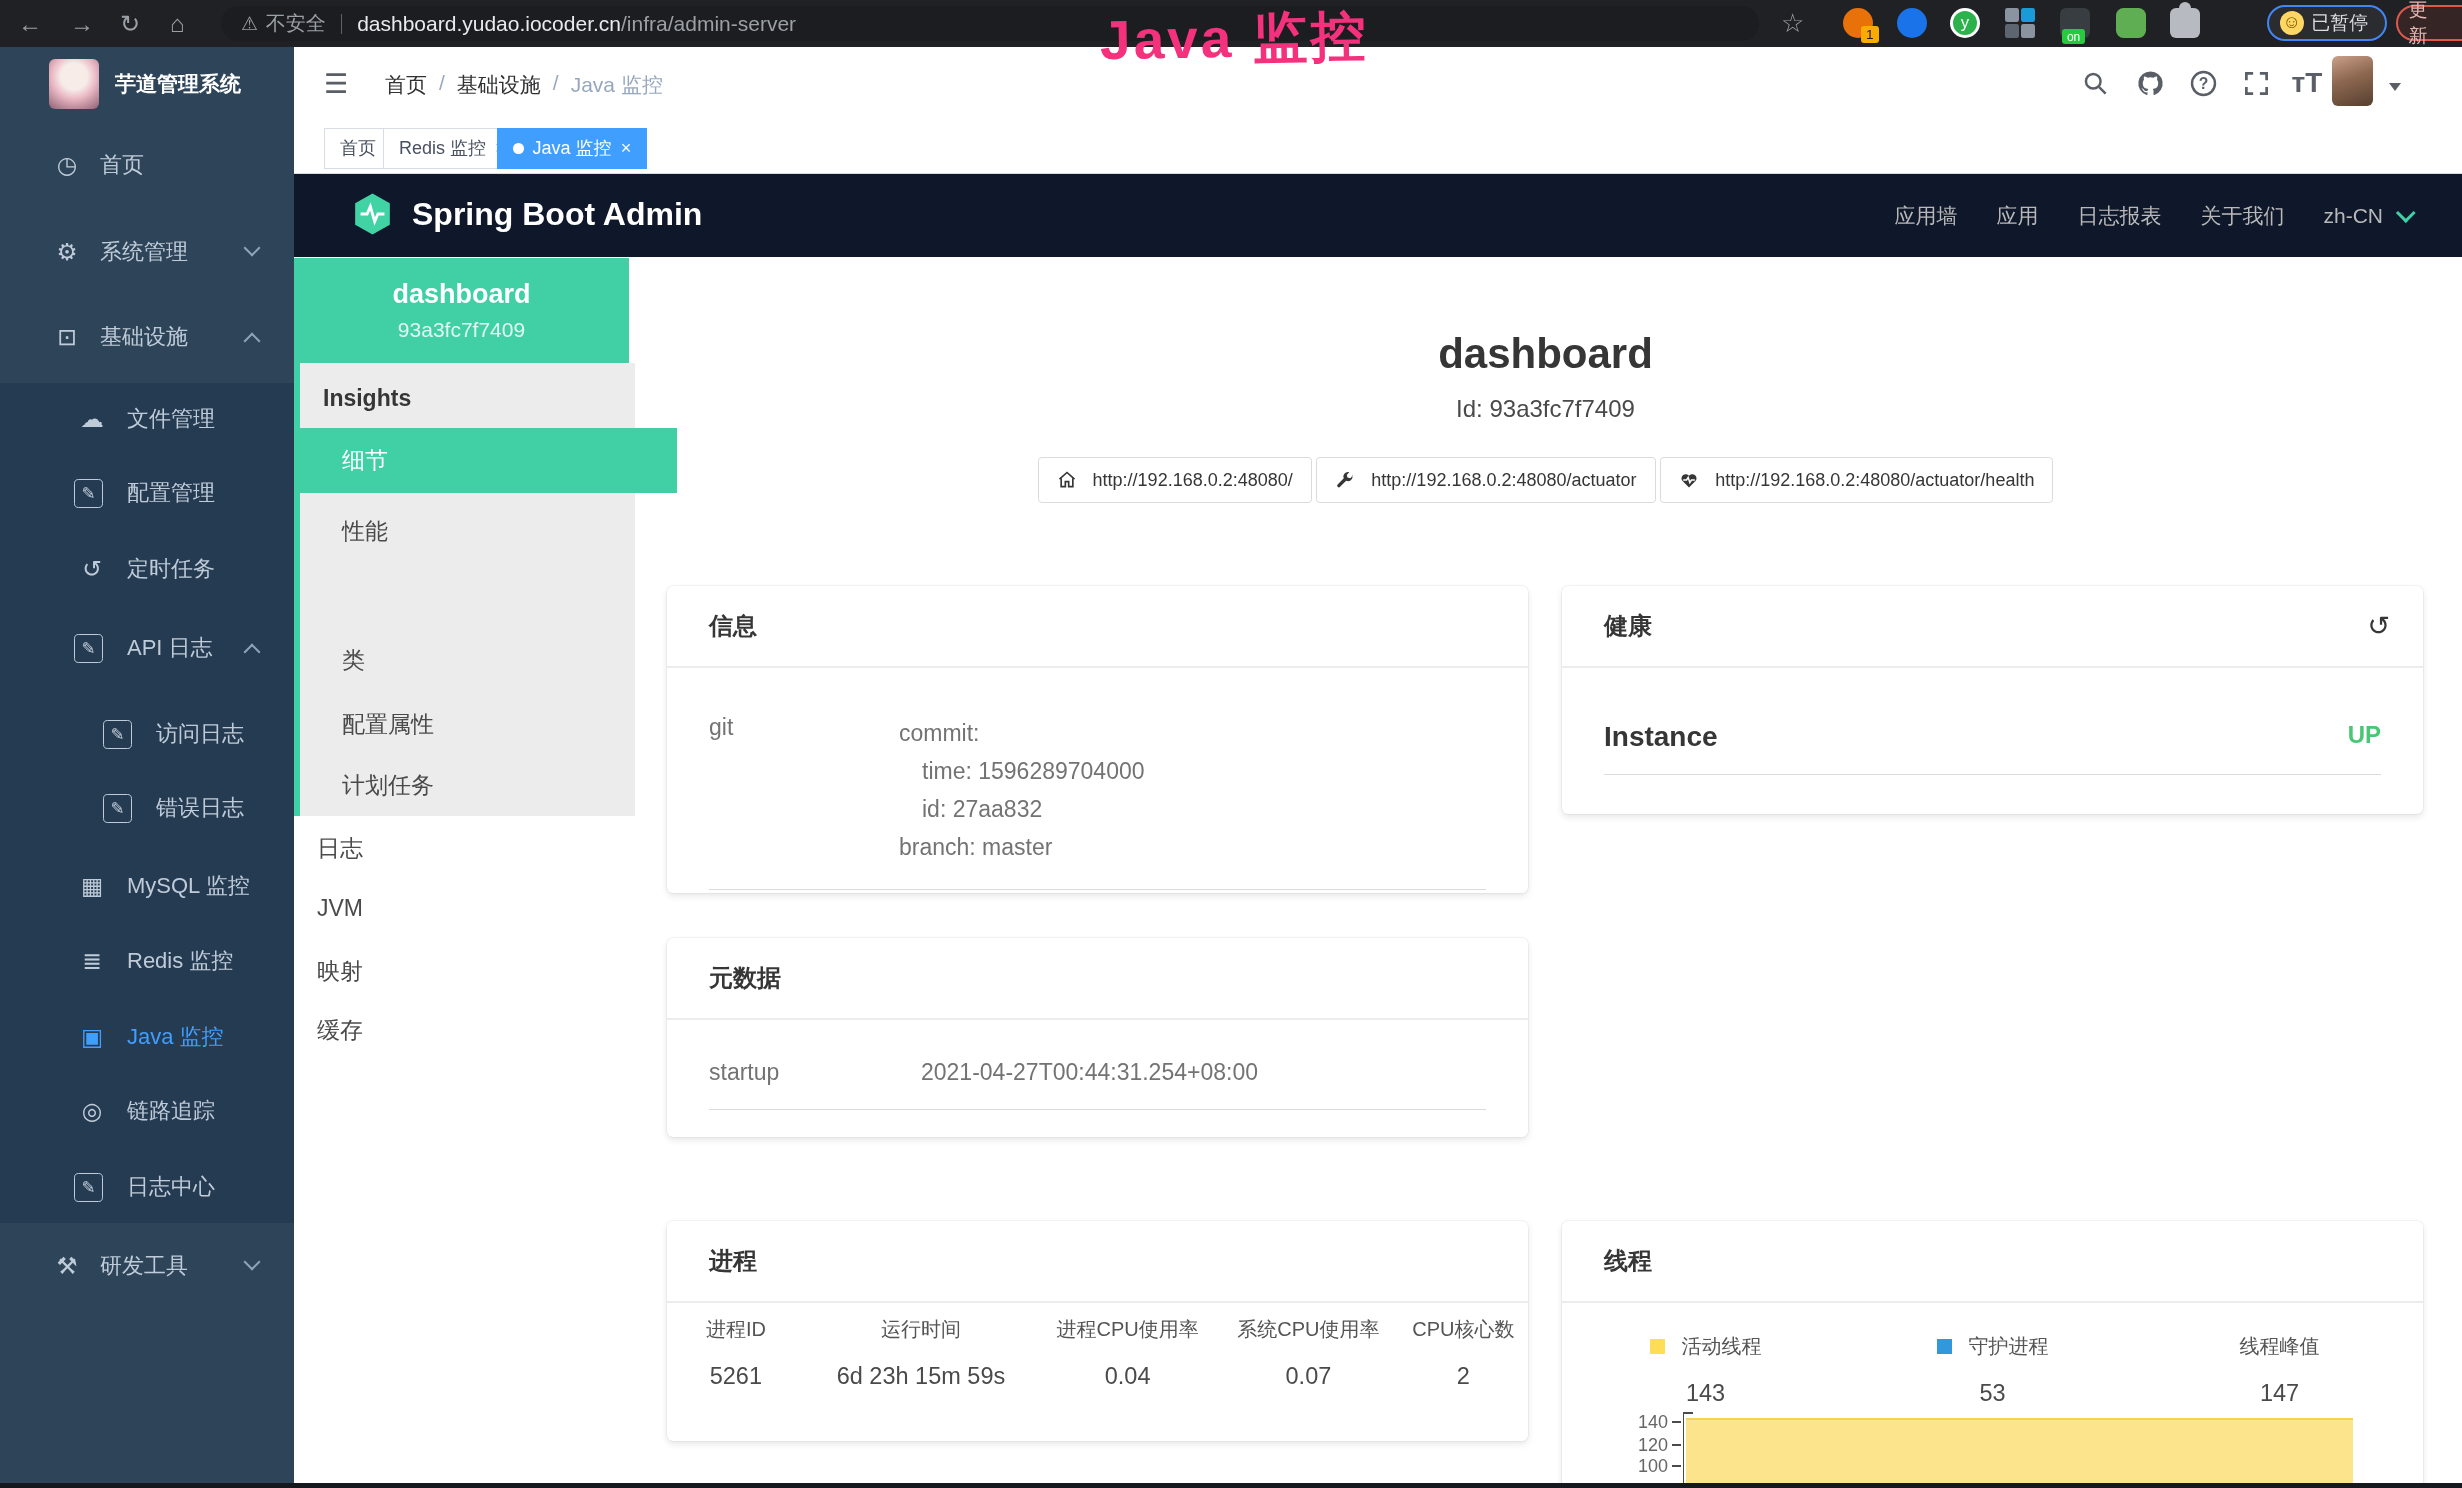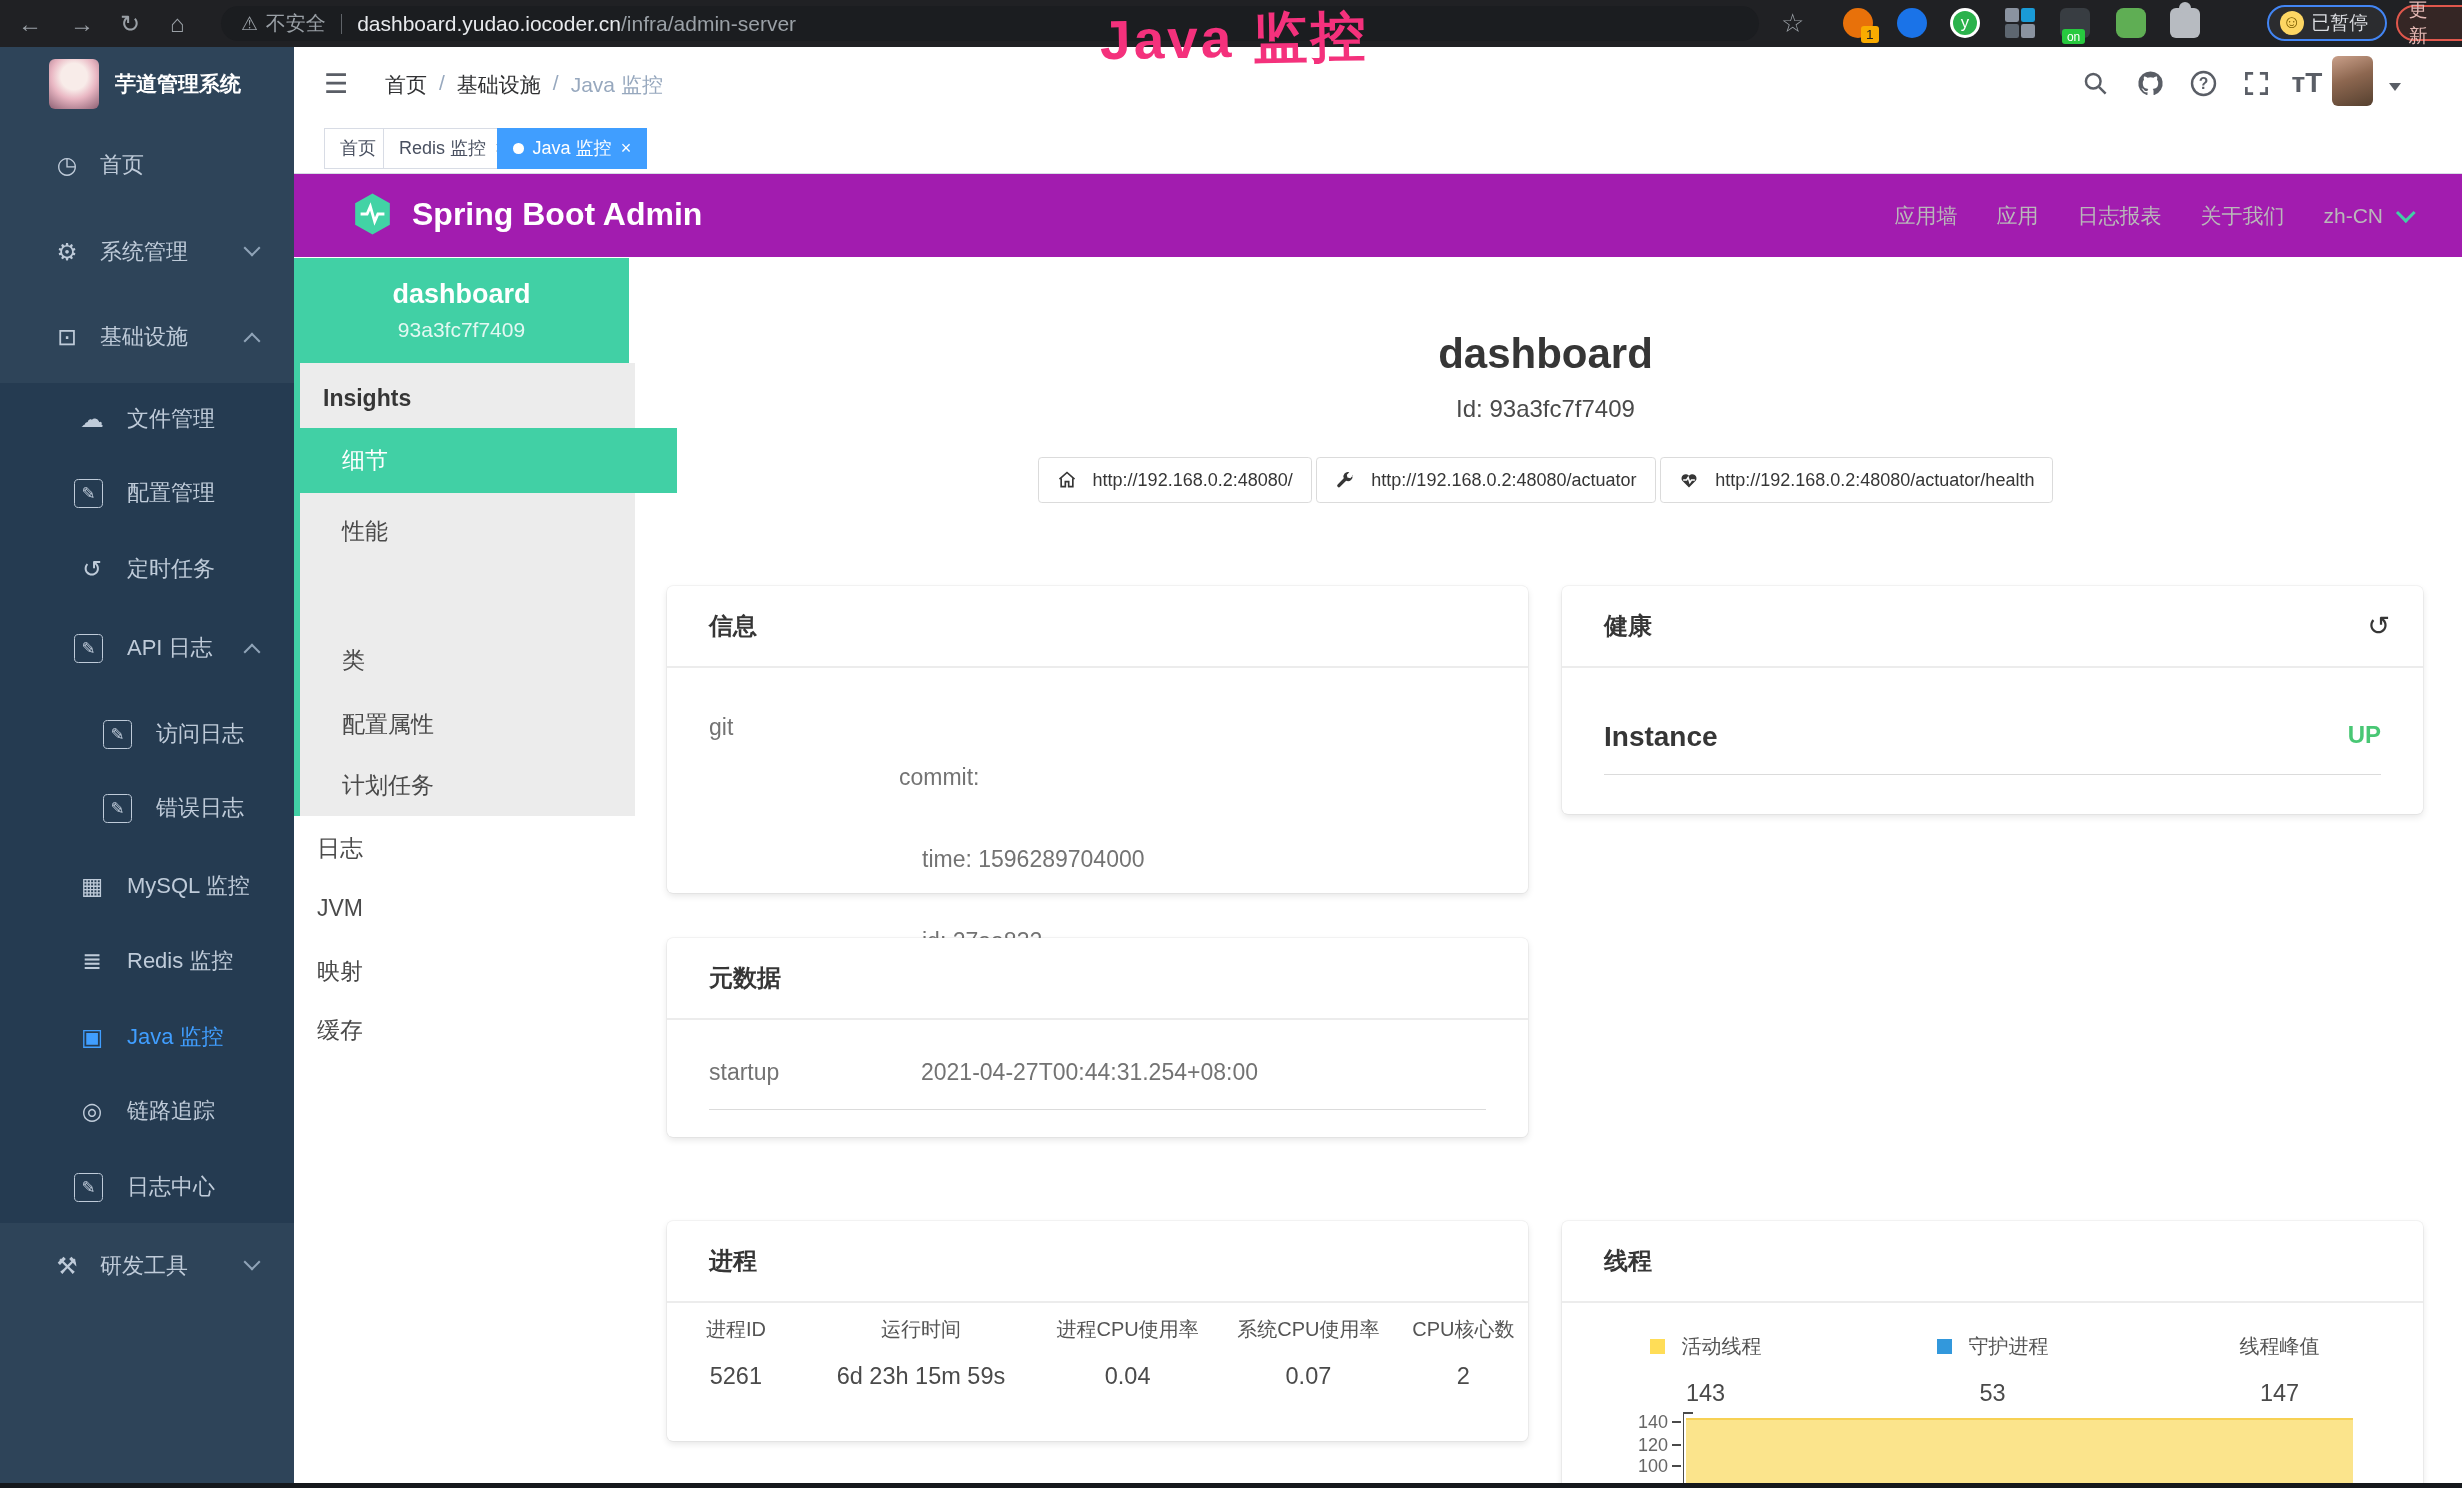--- a/index.html
+++ b/index.html
@@ -43,21 +43,21 @@
   
   #tabsbar{left:294px;top:121px;width:2168px;height:53px;background:#fff;border-bottom:0.8px solid #d8dce5;z-index:2;}
   .tag{position:absolute;top:6.8px;height:39px;display:flex;align-items:center;border:0.8px solid #d8dce5;background:#fff;color:#495060;font-size:18px;padding:0 15px;white-space:nowrap;}
   .tag .x{margin-left:9px;font-size:18px;color:#8a919c;}
   .tag.active{background:#409eff;border-color:#409eff;color:#fff;}
   .tag.active .x{color:#fff;}
   .tagdot{width:10.6px;height:10.6px;border-radius:50%;background:#fff;margin-right:9px;}
   
   #annotation{left:1100px;top:1.5px;z-index:9;color:#f4317c;font-size:55px;font-weight:bold;transform:rotate(-1deg);letter-spacing:3px;white-space:nowrap;}
   
-  #sba-nav{left:294px;top:174px;width:2168px;height:83px;background:#a21caf;z-index:2;}
+  #sba-nav{left:294px;top:174px;width:2168px;height:83px;background:#0f172a;z-index:2;}
   #sba-brand{position:absolute;left:59px;top:18px;display:flex;align-items:center;gap:20px;}
   #sba-brand .bt{color:#fff;font-size:32px;font-weight:bold;white-space:nowrap;}
   #sba-links{position:absolute;right:49px;top:0;height:83px;display:flex;align-items:center;gap:39px;color:#b9b9b9;font-size:21px;white-space:nowrap;}
   .gchev{display:inline-block;width:10.6px;height:10.6px;border-right:3px solid #41d0a5;border-bottom:3px solid #41d0a5;transform:rotate(45deg);margin-left:10.6px;margin-bottom:3px;}
   
   #sba-side{left:294px;top:258px;width:335px;height:1231px;background:#fff;z-index:1;}
   #sba-side-head{position:absolute;left:0;top:0;width:335px;height:105px;background:#41d0a5;text-align:center;color:#fff;}
   #sba-side-head .n{font-size:27px;font-weight:bold;margin-top:21px;}
   #sba-side-head .i{font-size:21px;color:rgba(255,255,255,.85);margin-top:7.6px;}
   #sgroup{position:absolute;left:0;top:105px;width:335px;height:453px;background:#ececec;border-left:6px solid #41d0a5;}
@@ -69,21 +69,21 @@
   
   #sba-main{left:629px;top:258px;width:1833px;height:1231px;background:#fff;}
   #inst-title{position:absolute;top:72px;left:0;width:100%;text-align:center;font-size:42px;font-weight:bold;color:#363636;}
   #inst-id{position:absolute;top:137px;left:0;width:100%;text-align:center;font-size:24px;color:#4a4a4a;}
   #chips{position:absolute;top:199px;left:0;width:100%;display:flex;justify-content:center;gap:4.6px;}
   .chip{height:44px;border:0.8px solid #dbdbdb;border-radius:3.8px;background:#fff;display:flex;align-items:center;padding:0 18px;font-size:18px;color:#363636;gap:16px;white-space:nowrap;}
   .card{position:absolute;background:#fff;border-radius:6px;box-shadow:0 3px 7.6px rgba(0,0,0,.10),0 0 0 0.8px rgba(0,0,0,.05);}
   .chead{height:80px;display:flex;align-items:center;justify-content:space-between;padding:0 33px 0 42px;font-size:24px;font-weight:bold;color:#363636;border-bottom:2.3px solid #ececec;}
   .kv{margin:46px 42px 0;display:flex;border-bottom:1.5px solid #dbdbdb;padding-bottom:23px;font-size:23px;color:#737373;}
   .kv .k{width:190px;flex:none;}
-  .kv .lines div{line-height:38px;margin-top:44px;}
+  .kv .lines div{line-height:38px;}
   .kv .lines .ind{padding-left:23px;}
   .hrow{margin:53px 42px 0;display:flex;justify-content:space-between;border-bottom:1.5px solid #dbdbdb;padding-bottom:21px;}
   .hrow .hk{font-size:28px;font-weight:bold;color:#363636;}
   .hrow .hv{font-size:24px;font-weight:bold;color:#48c774;}
   .ptable{margin-top:13px;display:flex;text-align:center;}
   .pc{box-sizing:border-box;}
   .pc .ph{font-size:20px;color:#555;}
   .pc .pv{font-size:23.5px;color:#4a4a4a;margin-top:20px;}
   .legend{margin-top:30px;display:flex;text-align:center;}
   .lg{flex:1;}

